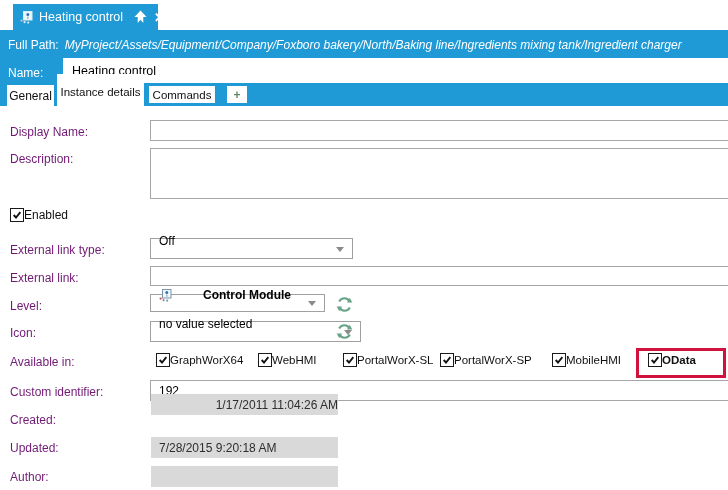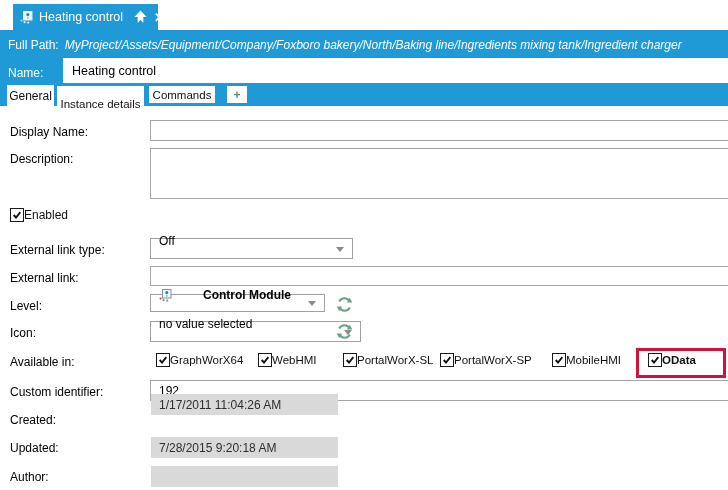--- a/index.html
+++ b/index.html
@@ -18,26 +18,26 @@
   .fullpath{position:absolute;left:8px;top:8px;font-size:12px;white-space:nowrap;text-align:center;}
   .fullpath .path{font-style:italic;margin-left:6px;}
   .name-label{position:absolute;left:8px;top:36px;font-size:12px;}
   .name-input{position:absolute;left:63px;top:28px;right:0;height:25px;background:#fff;color:#000;
               font-size:12.5px;display:flex;align-items:center;padding-left:9px;}
 
   
   .tab{position:absolute;background:#fff;color:#111;display:flex;align-items:center;justify-content:center;
        font-size:11.5px;cursor:pointer;z-index:3;}
   .tab.active{left:7px;top:85px;width:47px;height:21px;font-size:12px;}
-  .tab.t1{left:57px;top:86px;width:87px;height:35px;}
+  .tab.t1{left:57px;top:74px;width:87px;height:35px;}
   .tab.t2{left:149px;top:86px;width:66px;height:17px;}
   .tab.plus{left:227px;top:86px;width:20px;height:17px;color:#5d8a66;font-weight:bold;font-size:12px;}
 
   
-  .lbl{position:absolute;left:10px;font-size:12px;color:#000000;white-space:nowrap;}
+  .lbl{position:absolute;left:10px;font-size:12px;color:#701a75;white-space:nowrap;}
   .tb{position:absolute;left:150px;right:-2px;border:1px solid #a6a6a6;background:#fff;box-sizing:border-box;
       font-size:12px;color:#000;display:flex;align-items:center;padding-left:8px;}
   .ddl{position:absolute;left:150px;border:1px solid #a0a0a0;background:#fff;box-sizing:border-box;
        font-size:12px;color:#000;display:flex;align-items:center;padding:0 22px 16px 8px;cursor:pointer;}
   .ddl .arrow{position:absolute;right:8px;top:50%;margin-top:-2px;width:0;height:0;
               border-left:4px solid transparent;border-right:4px solid transparent;border-top:5px solid #8a8a8a;}
   .ddl.bold{font-weight:bold;gap:6px;}
   .ro{position:absolute;left:151px;width:187px;height:21px;background:#d9d9d9;font-size:12px;color:#2e2e2e;
       display:flex;align-items:center;padding-left:8px;box-sizing:border-box;}
   .refresh{position:absolute;left:336px;width:17px;height:17px;cursor:pointer;}
@@ -212,21 +212,21 @@
   </label>
 
   <div class="annotation"></div>
 
   <span class="lbl" style="top:385px;">Custom identifier:</span>
   <div class="tb" style="top:380px;height:21px;">
     <span>192</span>
   </div>
 
   <span class="lbl" style="top:413px;">Created:</span>
-  <div class="ro" style="top:394px;">
+  <div class="ro" style="top:394px;justify-content:flex-end;">
     <span>1/17/2011 11:04:26 AM</span>
   </div>
 
   <span class="lbl" style="top:441px;">Updated:</span>
   <div class="ro" style="top:437px;">
     <span>7/28/2015 9:20:18 AM</span>
   </div>
 
   <span class="lbl" style="top:470px;">Author:</span>
   <div class="ro" style="top:466px;">

